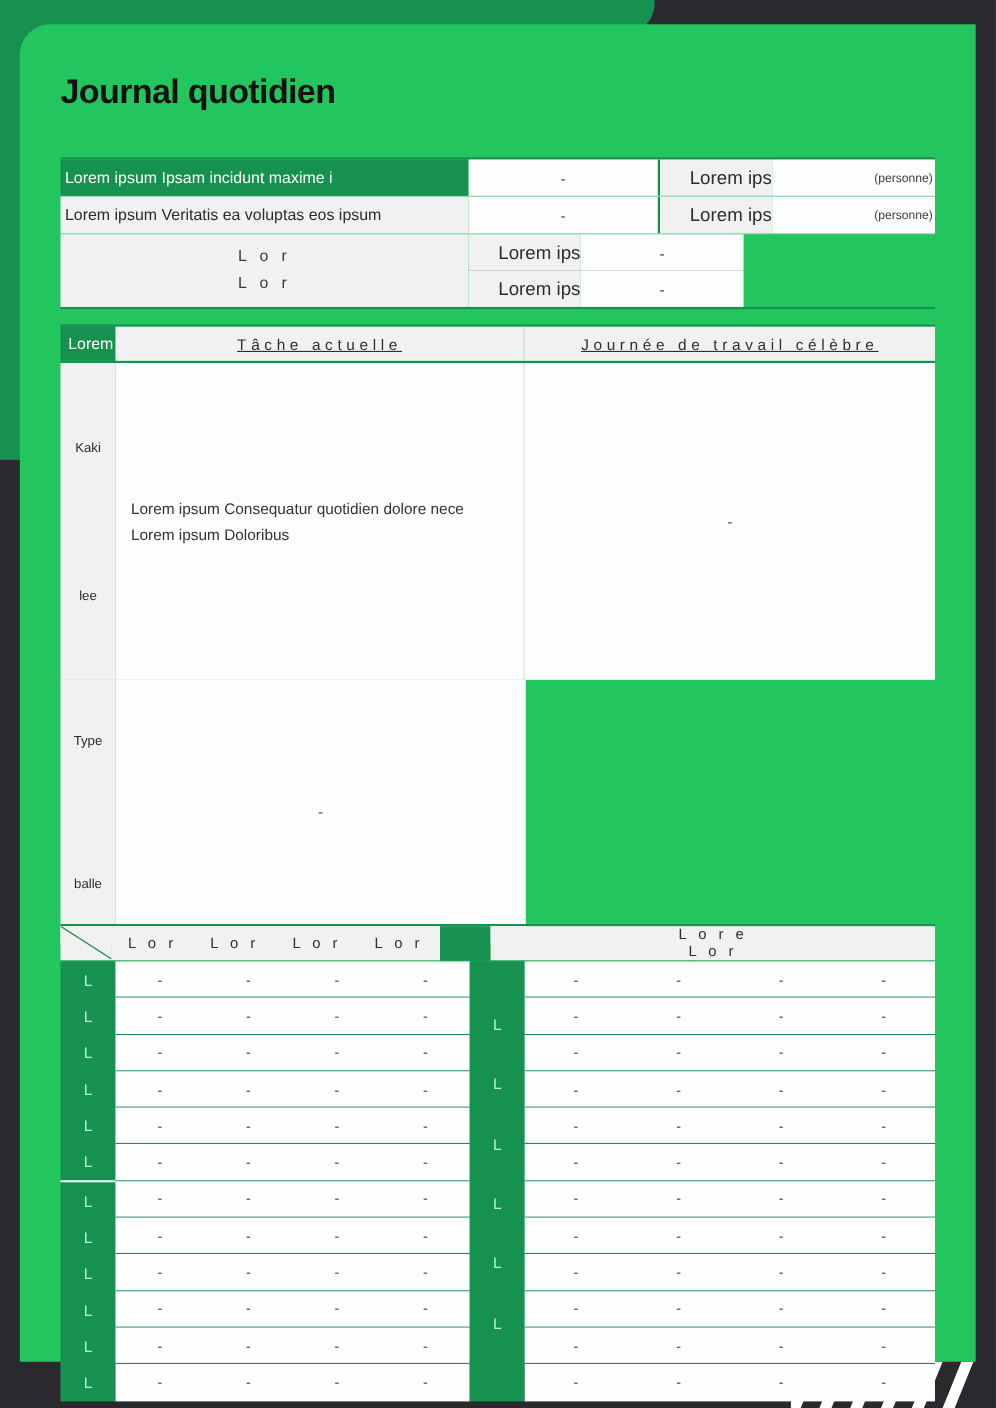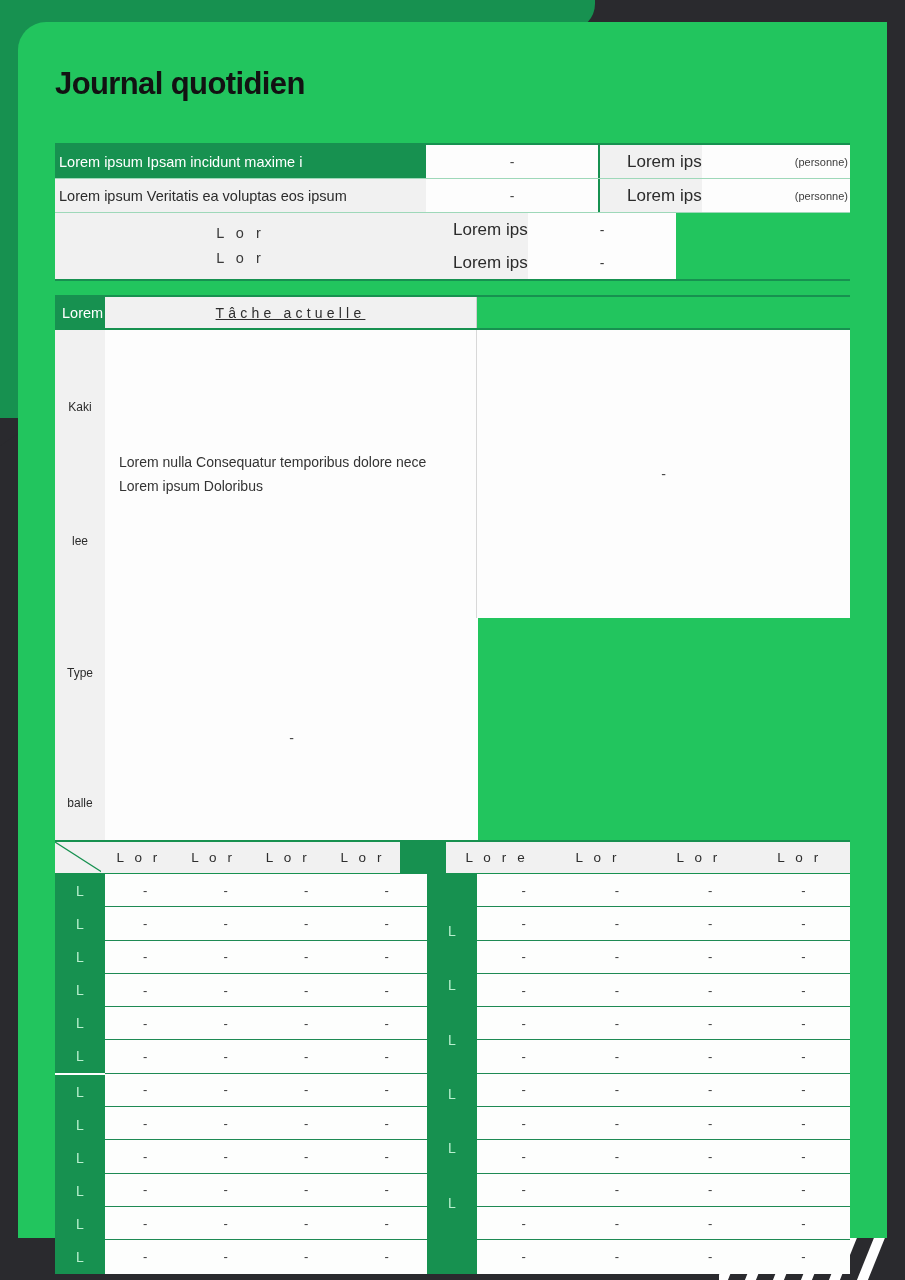--- a/index.html
+++ b/index.html
@@ -290,21 +290,21 @@
     background: #f1f1f1;
     position: relative;
     overflow: hidden;
   }
   .gt-corner svg { position: absolute; left: 0; top: 0; }
   .gt-hcols {
     width: 322px;
     background: #f1f1f1;
     display: flex;
   }
-  .gt-hcols.right { width: 435px; }
+  .gt-hcols.right { width: 435px; flex-direction: column; }
   .gt-hcols span {
     flex: 1;
     display: flex;
     align-items: center;
     justify-content: center;
     font-size: 13.5px;
     letter-spacing: 3.6px;
     color: #2e2e2e;
   }
   .gt-midhead {
@@ -424,29 +424,30 @@
           </div>
         </div>
       </div>
     </div>
 
     <div class="main-table">
 
       <div class="mt-head">
         <div class="mh-type">Lorem</div>
         <div class="mh-col c1">Tâche actuelle</div>
+        <div class="mh-col c2">Journée de travail célèbre</div>
       </div>
 
       <div class="mt-row row-a sep">
         <div class="mt-type">
           <span>Kaki</span>
           <span>lee</span>
         </div>
         <div class="mt-task">
-          <span>Lorem nulla Consequatur temporibus dolore nece</span>
+          <span>Lorem ipsum Consequatur quotidien dolore nece</span>
           <span>Lorem ipsum Doloribus</span>
         </div>
         <div class="mt-day">-</div>
       </div>
 
       <div class="mt-row row-b sep">
         <div class="mt-type">
           <span>Type</span>
           <span>balle</span>
         </div>

